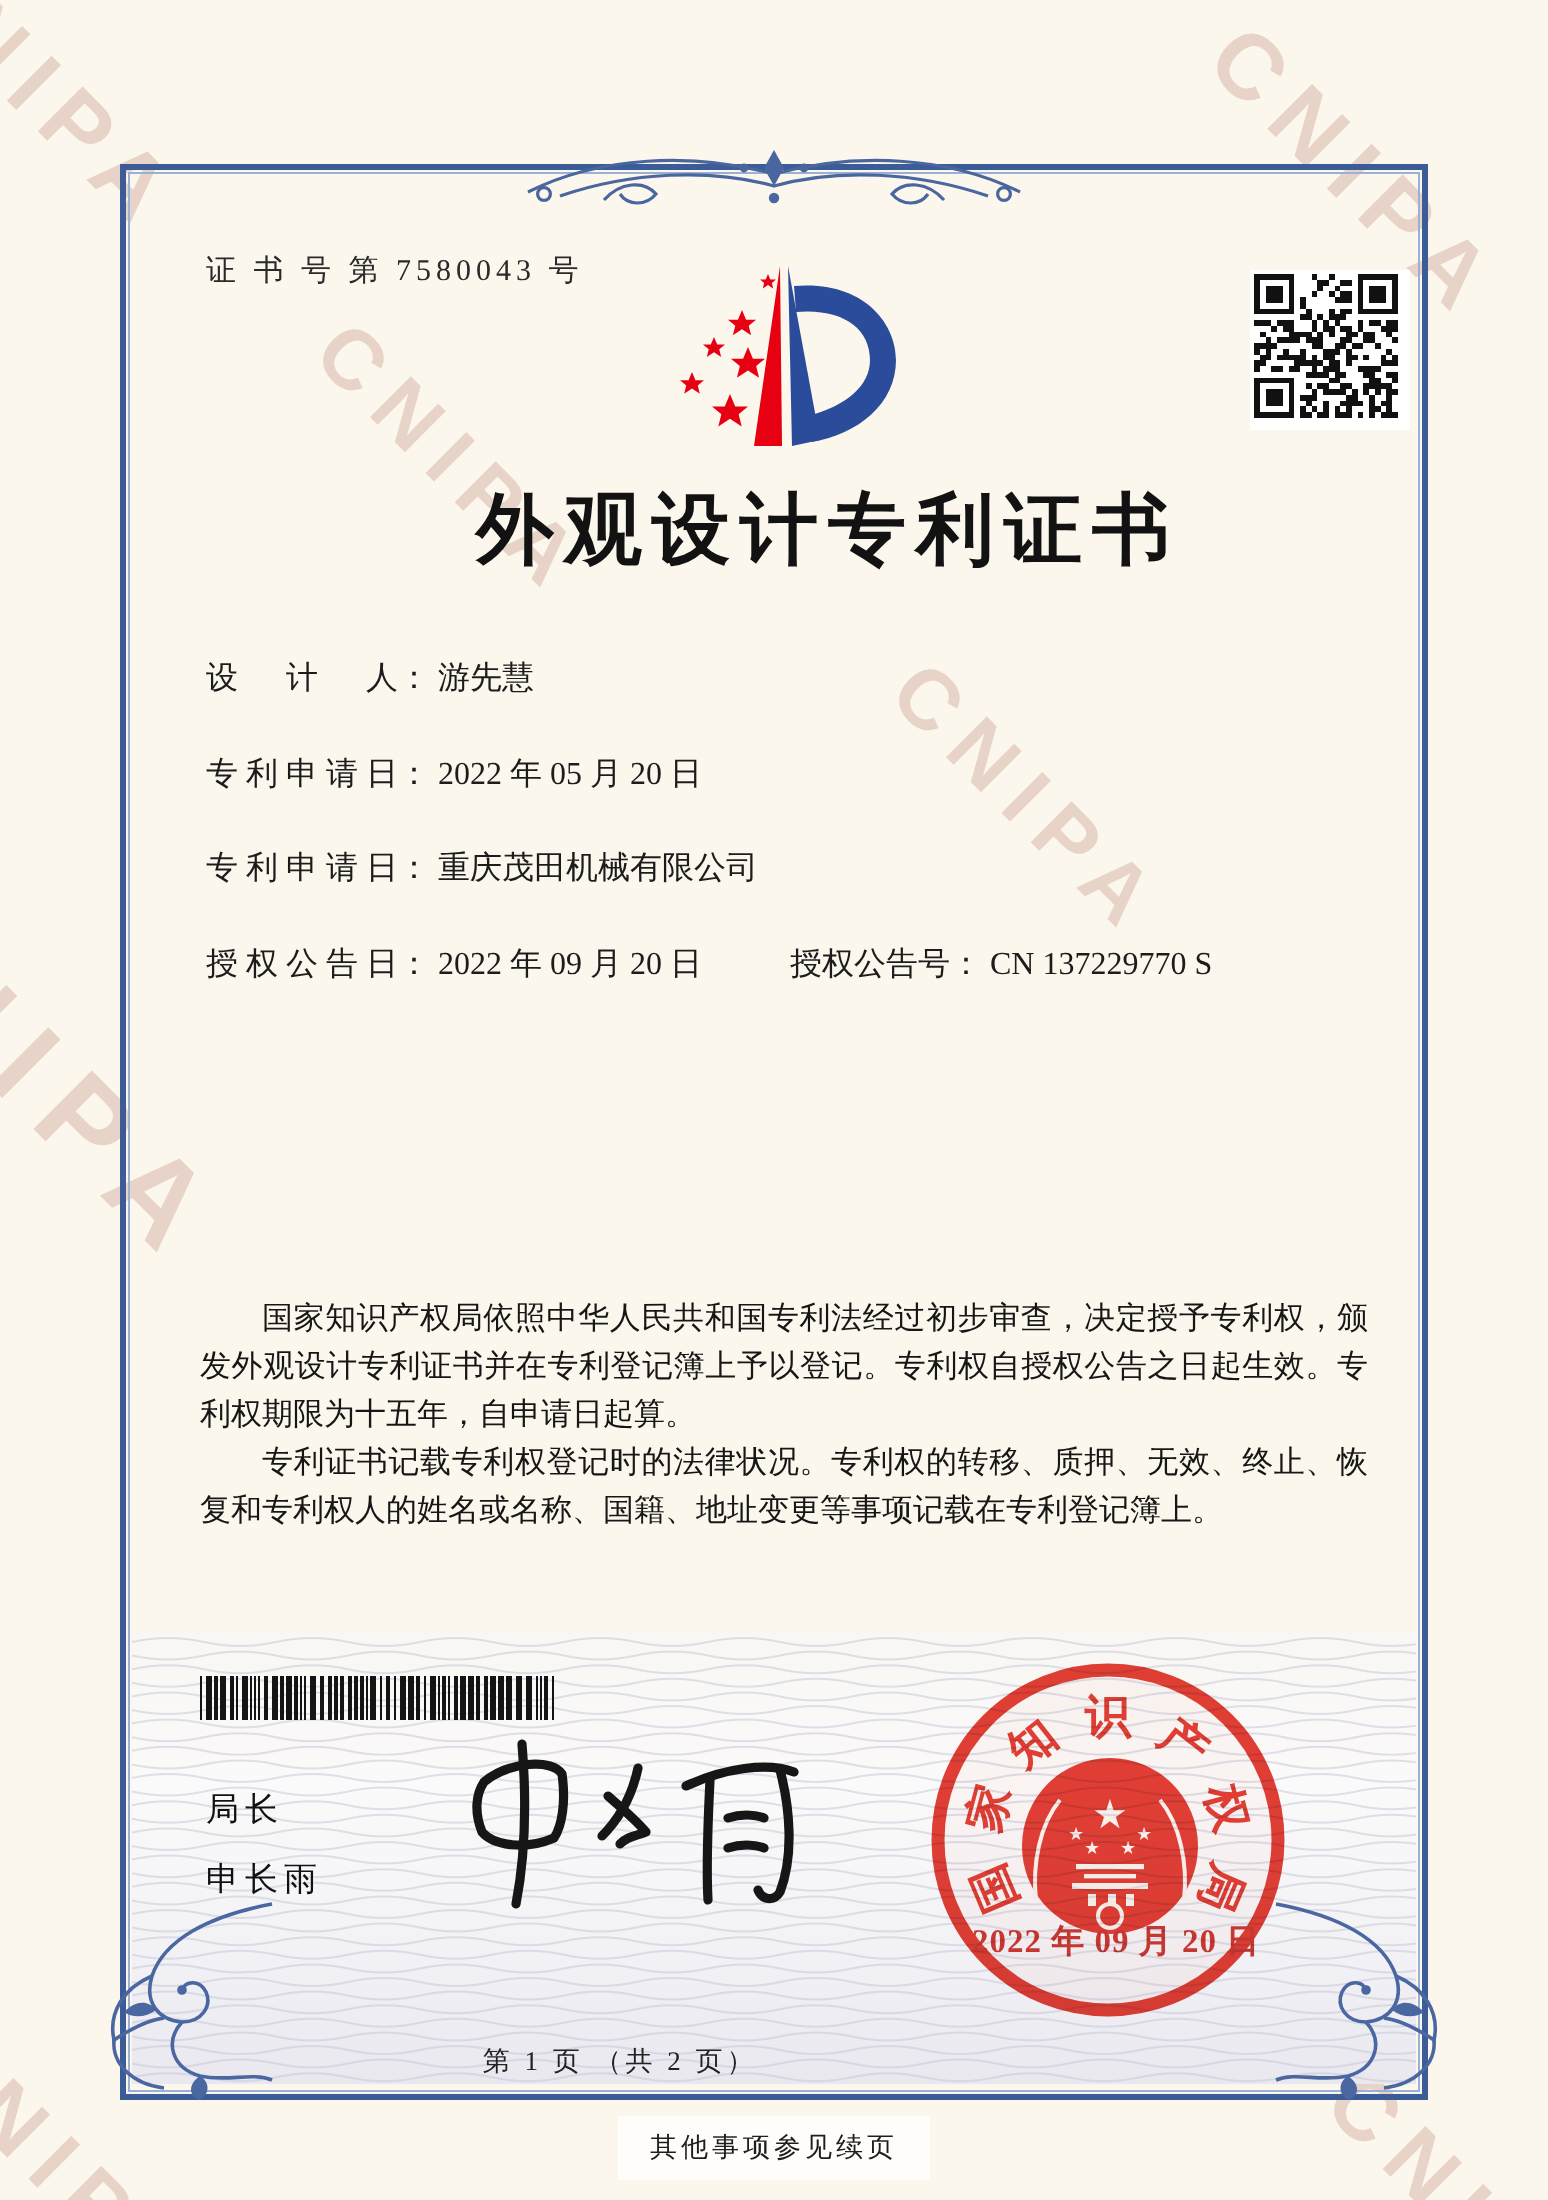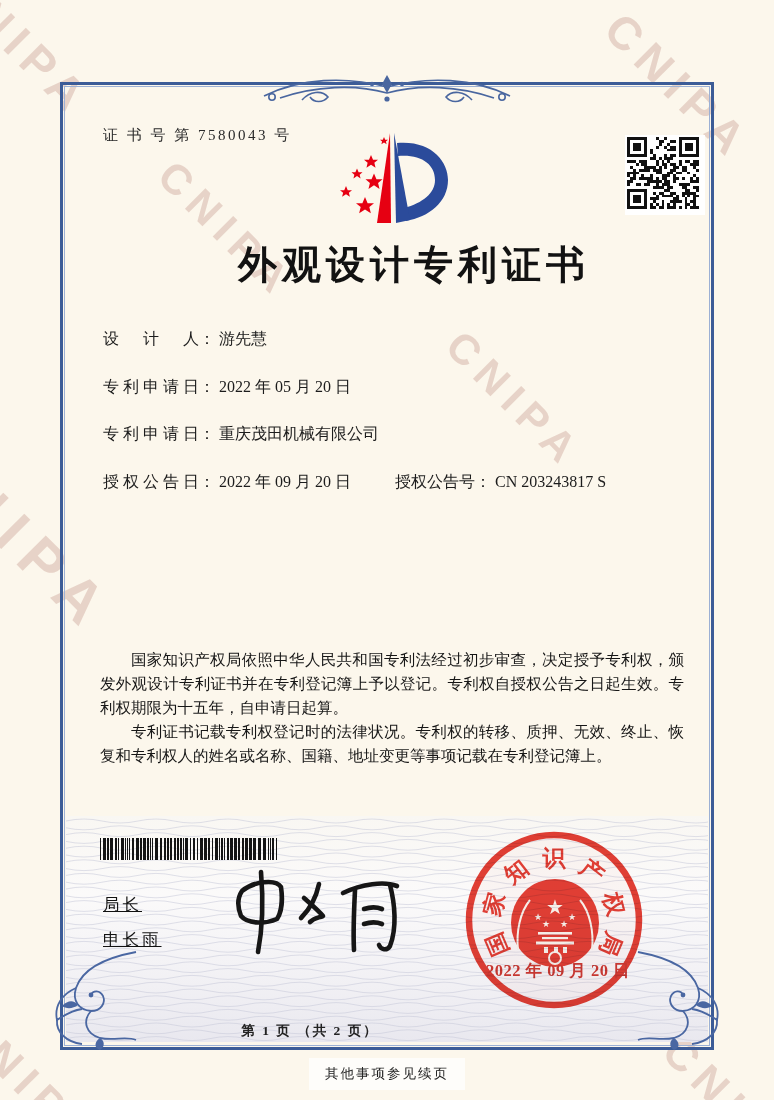--- a/index.html
+++ b/index.html
@@ -29,25 +29,25 @@
   .flabel{display:inline-block;width:96px;text-align:justify;text-align-last:justify;vertical-align:top;}
   .fcolon{display:inline-block;margin-right:4px;}
   .pair2{position:absolute;left:292px;top:0;}
   
   .paras{position:absolute;left:100px;top:648px;width:584px;font-size:15.5px;line-height:24px;
          color:#161616;text-align:justify;}
   .paras p{margin:0;text-indent:2em;}
   
   .barcode{position:absolute;left:100px;top:838px;width:212px;height:22px;display:flex;align-items:stretch;}
   .barcode i{display:block;background:#141414;}
-  .signer{position:absolute;left:103px;font-size:16.5px;letter-spacing:3px;color:#111;text-decoration:underline;}
+  .signer{position:absolute;left:103px;font-size:16.5px;letter-spacing:3px;color:#111;}
   .signature{position:absolute;left:222px;top:860px;}
   .seal{position:absolute;left:458px;top:830px;mix-blend-mode:multiply;opacity:.95;}
   .pageinfo{position:absolute;left:0;top:1022px;width:620px;text-align:center;
-            font-size:13.5px;letter-spacing:2px;color:#222;font-weight:bold;}
+            font-size:13.5px;letter-spacing:2px;color:#222;}
   .contnote{position:absolute;left:0;top:1058px;width:774px;text-align:center;font-size:13.5px;}
   .contnote span{display:inline-block;background:#fefdfa;padding:7px 16px;letter-spacing:2px;color:#1d1d1d;}
   .flourish{position:absolute;}
 </style>
 </head>
 <body>
 
 <div class="wm" style="left:-28px;top:-42px;font-size:46px;">CNIPA</div>
 <div class="wm" style="left:632px;top:2px;font-size:46px;">CNIPA</div>
 <div class="wm" style="left:182px;top:152px;font-size:42px;">CNIPA</div>
@@ -389,21 +389,21 @@
     <span class="flabel">设计人</span><span class="fcolon">：</span><span>游先慧</span>
   </div>
   <div class="frow">
     <span class="flabel">专利申请日</span><span class="fcolon">：</span><span>2022 年 05 月 20 日</span>
   </div>
   <div class="frow">
     <span class="flabel">专利申请日</span><span class="fcolon">：</span><span>重庆茂田机械有限公司</span>
   </div>
   <div class="frow">
     <span class="flabel">授权公告日</span><span class="fcolon">：</span><span>2022 年 09 月 20 日</span>
-    <span class="pair2"><span>授权公告号</span><span class="fcolon">：</span><span>CN 203243817 S</span></span>
+    <span class="pair2"><span>授权公告号</span><span class="fcolon">：</span><span>CN 137229770 S</span></span>
   </div>
 </div>
 
 <div class="paras">
   <p>国家知识产权局依照中华人民共和国专利法经过初步审查，决定授予专利权，颁发外观设计专利证书并在专利登记簿上予以登记。专利权自授权公告之日起生效。专利权期限为十五年，自申请日起算。</p>
   <p>专利证书记载专利权登记时的法律状况。专利权的转移、质押、无效、终止、恢复和专利权人的姓名或名称、国籍、地址变更等事项记载在专利登记簿上。</p>
 </div>
 
 <div class="barcode" id="barcode">
     <i style="width: 1px; margin-right: 2px;"></i>

